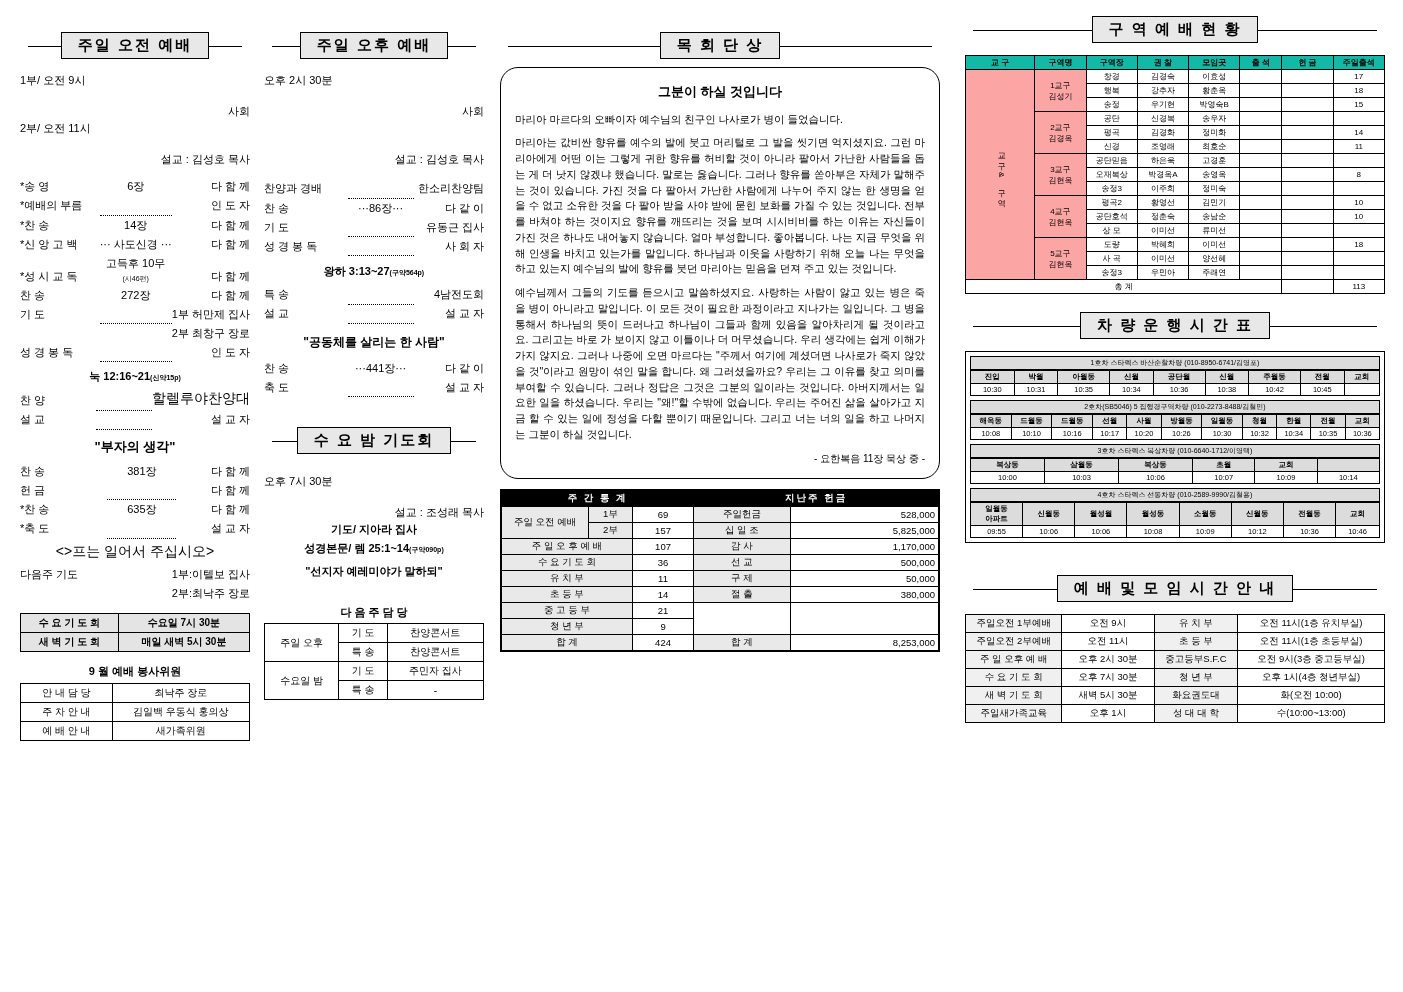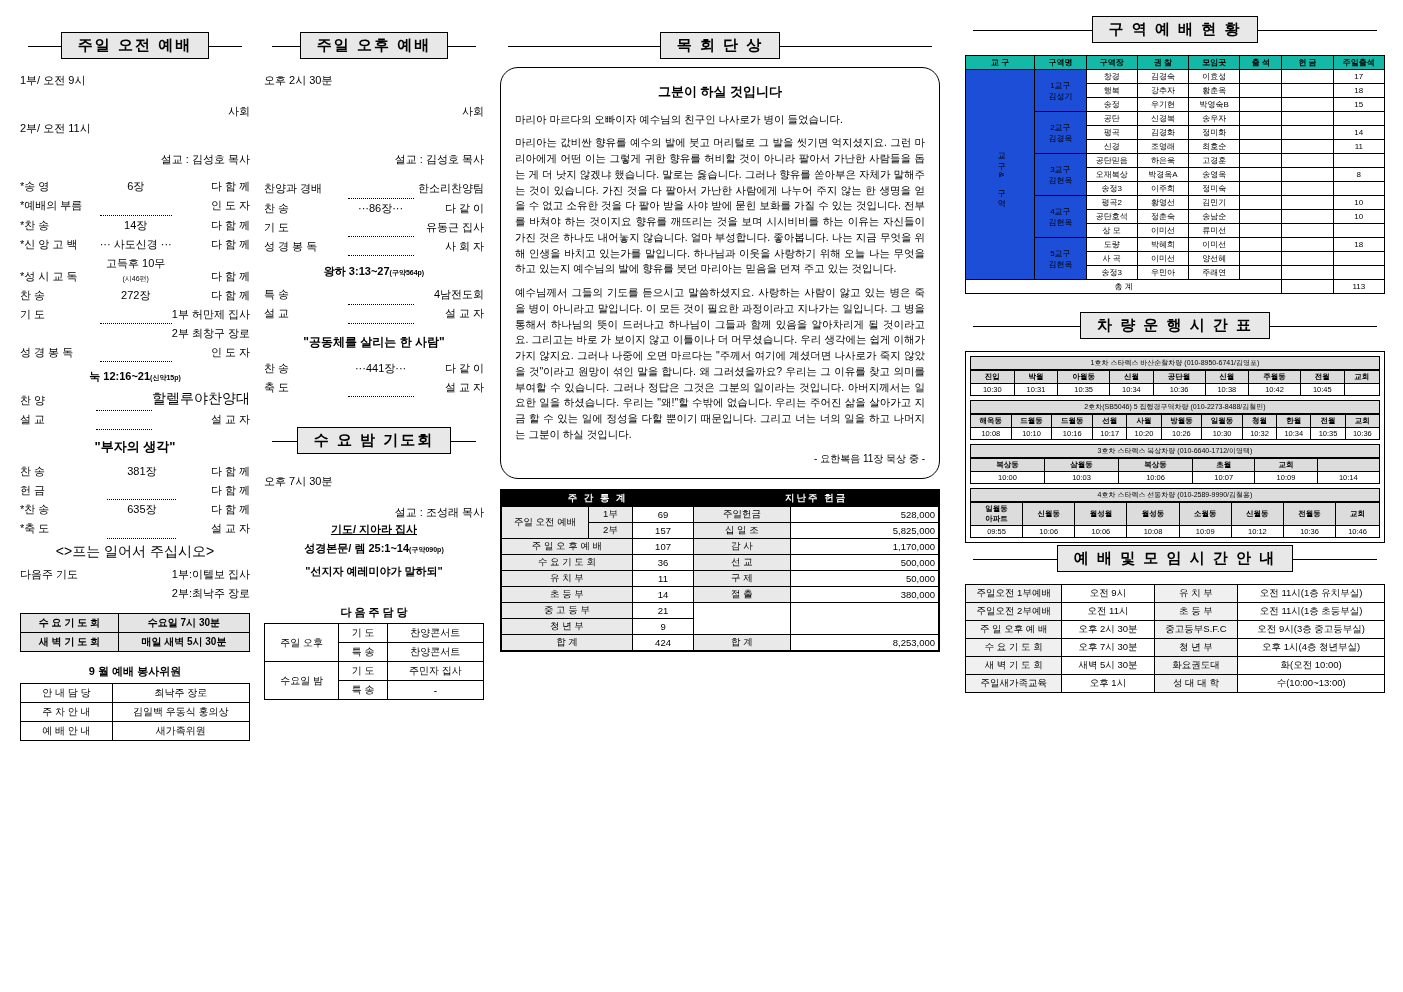--- a/index.html
+++ b/index.html
@@ -86,21 +86,21 @@
   .bus .head { background:#dcdcdc; font-size:7.5px; font-weight:bold; }
 
   .info { width:100%; border-collapse:collapse; font-size:9.5px; }
   .info td { border:1px solid #000; padding:2px 3px; }
   .info .l { text-align:center; background:#f0f0f0; white-space:nowrap;}
   .info .r { text-align:center; }
 
   .district { width:100%; border-collapse:collapse; font-size:8px;}
   .district td { border:1px solid #000; padding:1px 1px; text-align:center; height:13px;}
   .district .h { background:#14b8a6; font-weight:bold; }
-  .district .g { background:#1d4ed8; }
+  .district .g { background:#fca5a5; }
 
   .boxpair td { border:1px solid #000; padding:2px 4px; text-align:center; font-size:10px;}
   .boxpair { width:100%; border-collapse:collapse; }
   .hl { background:#e4e4e4; font-weight:bold; }
 </style>
 </head>
 <body>
 
 <div class="col" id="col1" style="top:32px;">
   <div class="banner-wrap">
@@ -344,21 +344,21 @@
     <span class="banner">수 요 밤 기도회</span>
   </div>
 
   <div style="margin-top:20px;">
     <div class="hdr-line">
       <span class="hdr-left">오후 7시 30분</span>
       <span class="hdr-right"><span>설교</span> <span>: 조성래 목사</span></span>
     </div>
   </div>
 
-  <div class="center bold" style="margin-top:0;text-decoration:underline;">기도/ 지아라 집사</div>
+  <div class="center bold" style="margin-top:0;">기도/ 지아라 집사</div>
   <div class="center bold" style="margin-top:4px;">
     <span>성경본문/ 렘 25:1~14</span><span class="tiny">(구약090p)</span>
   </div>
   <div class="center bold" style="margin-top:8px;">"선지자 예레미야가 말하되"</div>
 
   <div class="center bold" style="margin:26px 0 3px;">다 음 주 담 당</div>
   <table class="boxpair">
     <tbody>
         <tr>
           <td rowspan="2" style="width:34%">주일 오후</td>
@@ -723,21 +723,21 @@
         <td>10:08</td>
         <td>10:09</td>
         <td>10:12</td>
         <td>10:36</td>
         <td>10:46</td>
       </tr>
     </tbody>
       </table>
   </div>
 
-  <div class="banner-wrap" style="margin-top:2px;">
+  <div class="banner-wrap" style="margin-top:32px;">
     <span class="banner">예 배 및 모 임 시 간 안 내</span>
   </div>
 
   <table class="info" style="margin-top:12px;">
     <tbody>
         <tr>
       <td class="l" style="width:23%">주일오전 1부예배</td>
       <td class="r" style="width:22%">오전 9시</td>
       <td class="l" style="width:20%">유  치  부</td>
       <td class="r">오전 11시(1층 유치부실)</td>

